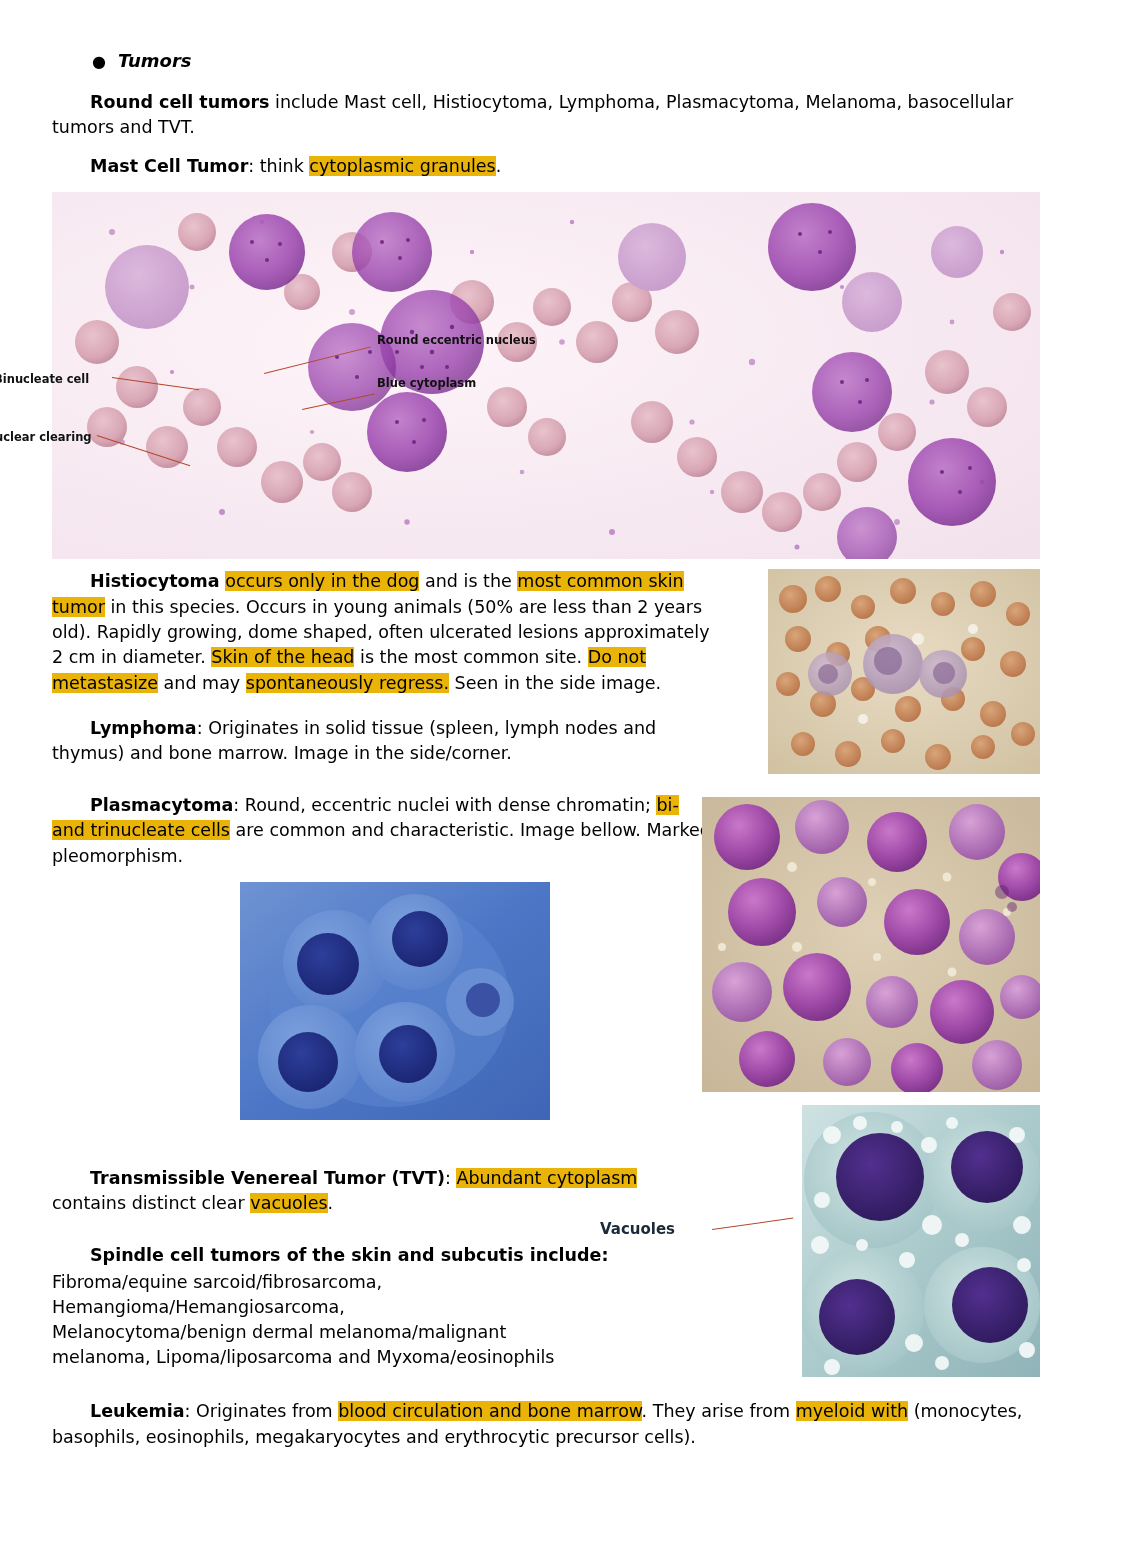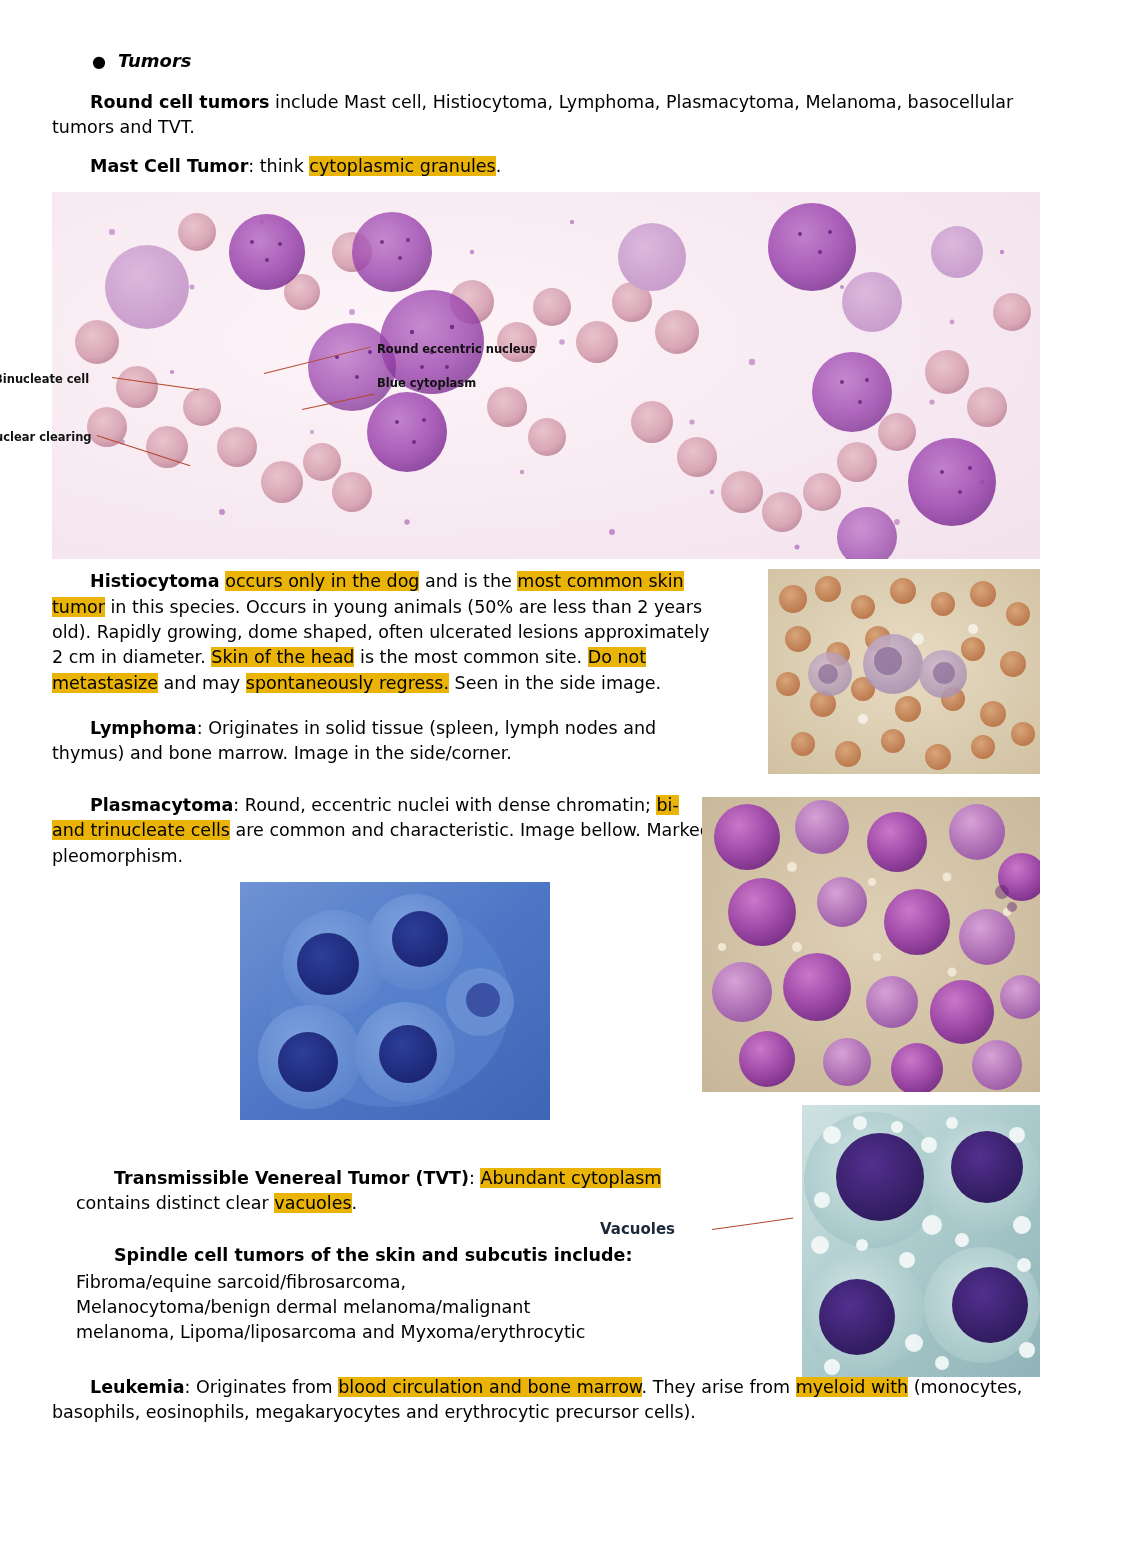--- a/index.html
+++ b/index.html
@@ -444,21 +444,21 @@
         </svg>
       </div>
 
       <div class="plasma-labels" style="top:-238px;">
         <span class="lbl" style="left:-58px; top:40px;">Binucleate cell</span>
         <div class="leader" style="left:60px; top:46px; width:88px; transform:rotate(8deg);"></div>
 
         <span class="lbl" style="left:-91px; top:98px;">Perinuclear clearing</span>
         <div class="leader" style="left:45px; top:104px; width:98px; transform:rotate(18deg);"></div>
 
-        <span class="lbl" style="left:325px; top:10px;">Round eccentric nucleus</span>
+        <span class="lbl" style="left:325px; top:1px;">Round eccentric nucleus</span>
         <div class="leader" style="left:212px; top:42px; width:110px; transform:rotate(-14deg);"></div>
 
         <span class="lbl" style="left:325px; top:44px;">Blue cytoplasm</span>
         <div class="leader" style="left:250px; top:78px; width:74px; transform:rotate(-12deg);"></div>
       </div>
 
       <div class="side-img" id="tvt-img">
         <svg viewBox="0 0 238 272" preserveAspectRatio="none">
           <defs>
             <linearGradient id="tbg" x1="0" y1="0" x2="1" y2="1">
@@ -503,32 +503,33 @@
             <circle cx="30" cy="262" r="8"></circle>
               <circle cx="225" cy="245" r="8"></circle>
               <circle cx="60" cy="140" r="6"></circle>
           </g>
         </svg>
       </div>
 
       <span class="vac-label" style="position:absolute; left:548px; top:650px;">Vacuoles</span>
       <div class="leader" style="position:absolute; left:660px; top:660px; width:82px; transform:rotate(-8deg);"></div>
 
-      <div class="text-col" style="margin-top:46px;margin-left:24px;">
+      <div class="text-col" style="margin-top:46px;">
         <p class="para">
           <b>Transmissible Venereal Tumor (TVT)</b><span>: </span><span class="hl">Abundant cytoplasm</span><span> contains distinct clear </span><span class="hl">vacuoles</span><span>.</span>
         </p>
 
         <p class="para tight" style="margin-top:26px;">
           <b>Spindle cell tumors of the skin and subcutis include:</b>
         </p>
         <div class="spindle-list">
           <div>Fibroma/equine sarcoid/fibrosarcoma,</div>
+          <div>Hemangioma/Hemangiosarcoma,</div>
           <div>Melanocytoma/benign dermal melanoma/malignant</div>
-          <div>melanoma, Lipoma/liposarcoma and Myxoma/erythrocytic</div>
+          <div>melanoma, Lipoma/liposarcoma and Myxoma/eosinophils</div>
         </div>
       </div>
     </div>
 
     <p class="para" style="width:990px; margin-top:30px;">
       <b>Leukemia</b><span>: Originates from </span><span class="hl">blood circulation and bone marrow</span><span>. They arise from </span><span class="hl">myeloid with</span><span> (monocytes, basophils, eosinophils, megakaryocytes and erythrocytic precursor cells).</span>
     </p>
 
   </div>
 </div>

